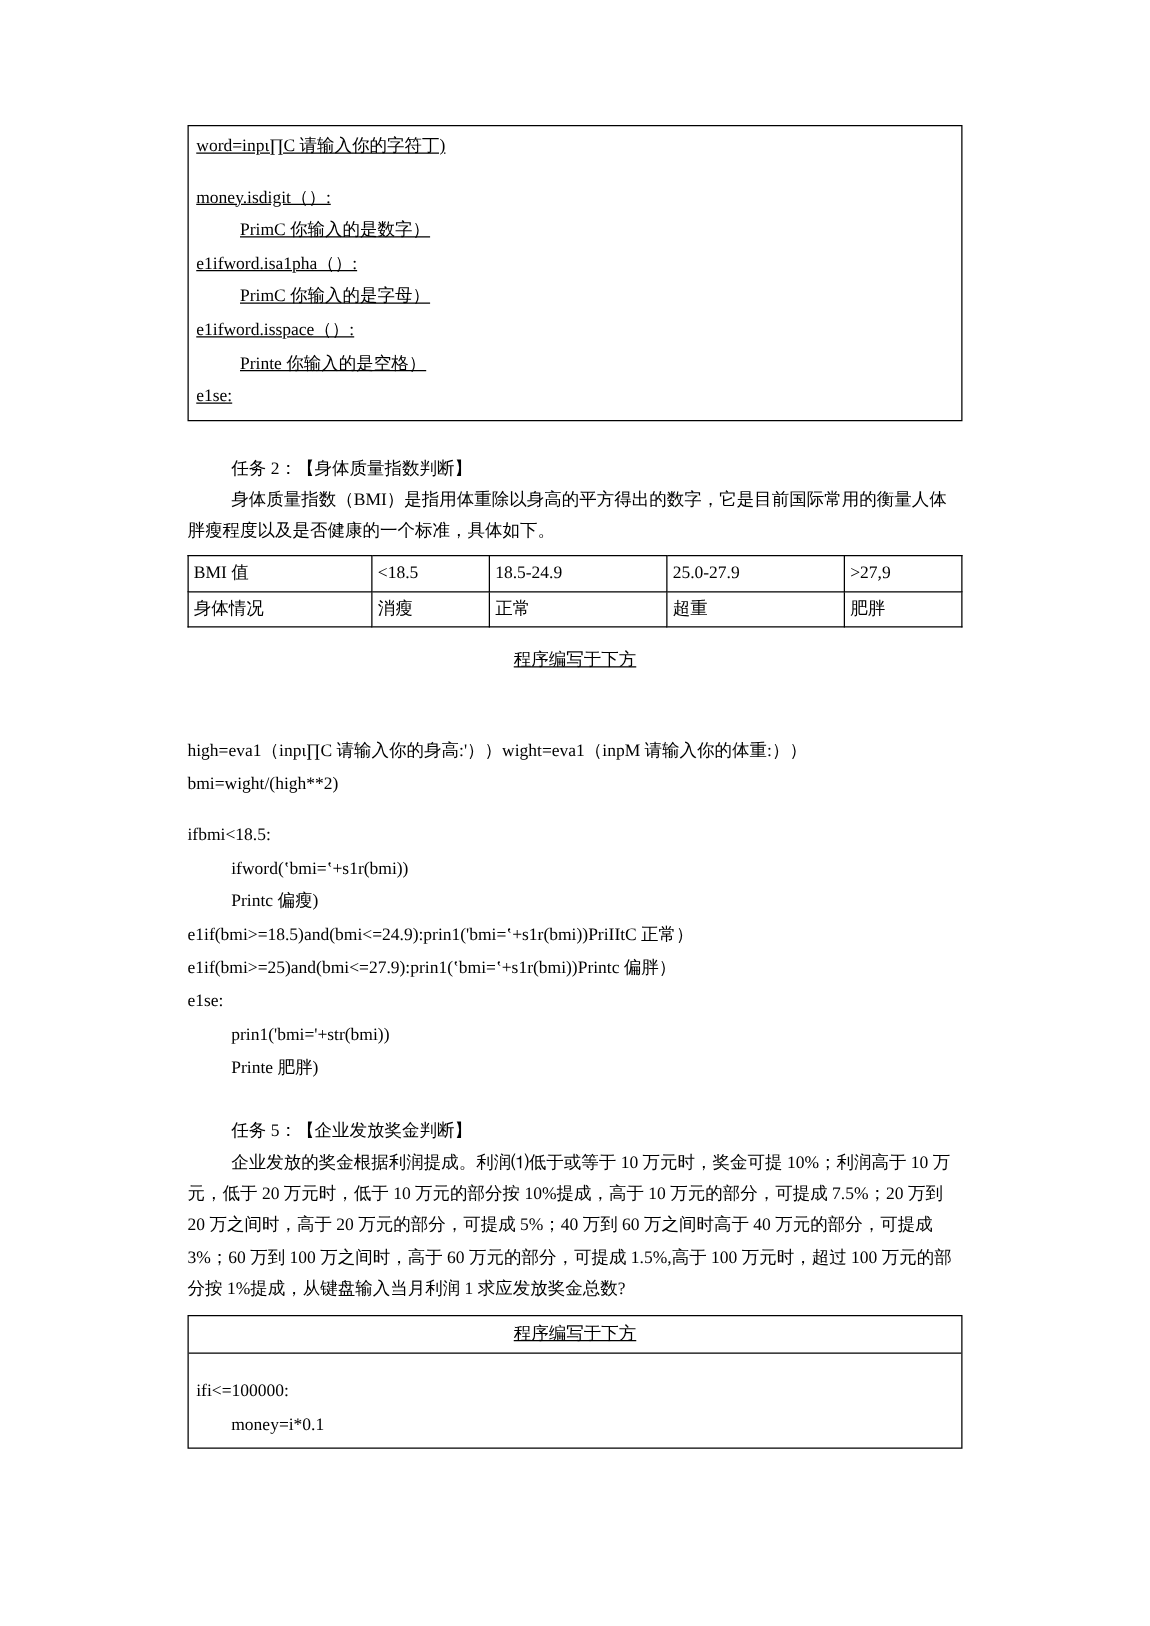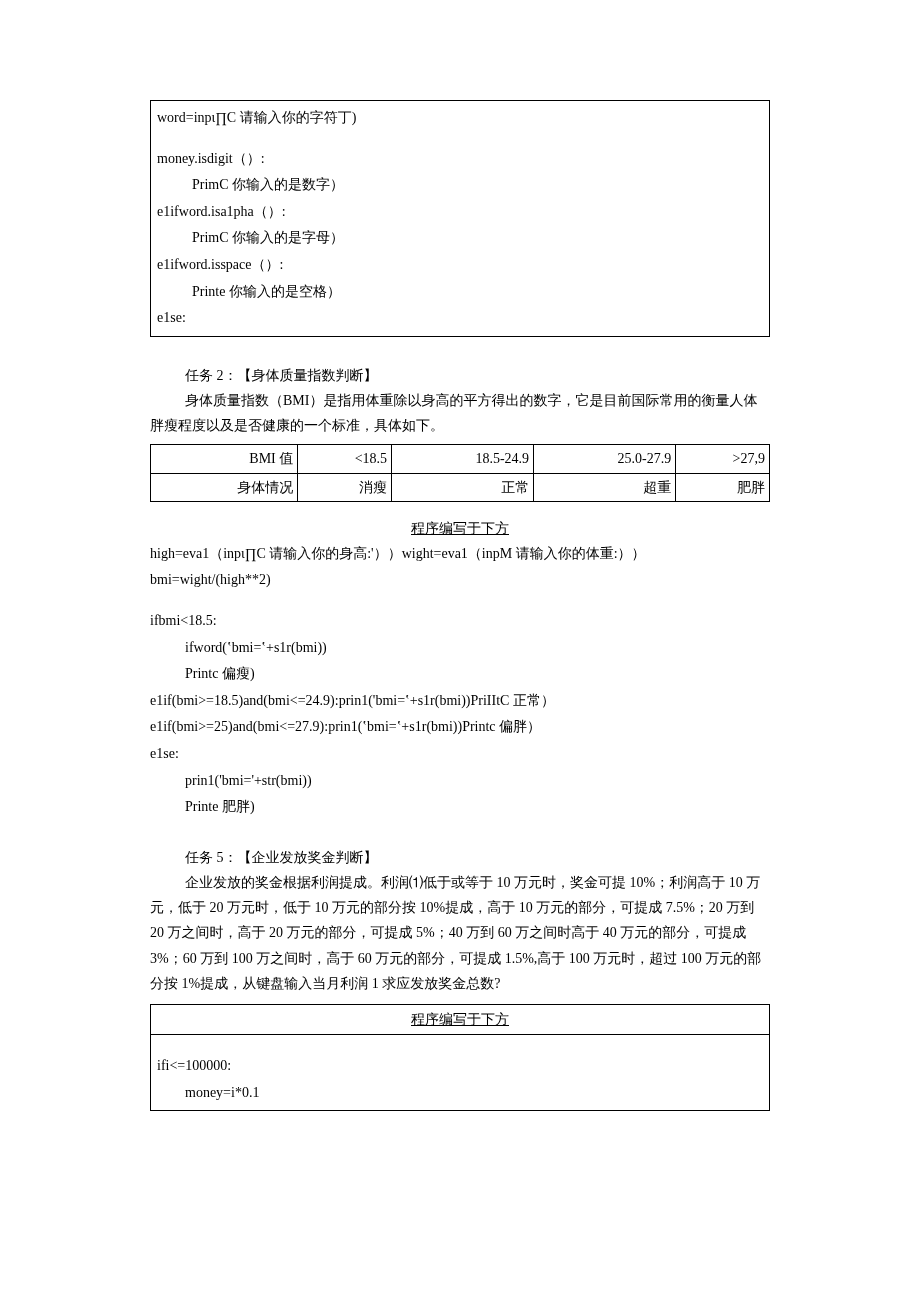--- a/index.html
+++ b/index.html
@@ -13,47 +13,49 @@
     line-height: 1.8;
   }
   .page {
     padding: 100px 150px 40px 150px;
   }
   .code-box {
     border: 1px solid #000;
     padding: 4px 6px;
     margin-bottom: 26px;
     line-height: 1.9;
+    text-decoration: underline;
   }
   .code-line { white-space: pre-wrap; }
   .indent1 { padding-left: 2.5em; }
   .section-indent { padding-left: 2.5em; }
   .para { text-indent: 2.5em; }
   .centered-underline {
     text-align: center;
     text-decoration: underline;
     margin: 6px 0 0 0;
   }
   table.bmi {
     border-collapse: collapse;
     width: 100%;
     margin-top: 6px;
     margin-bottom: 14px;
   }
   table.bmi td {
     border: 1px solid #000;
-    text-align: right;
+    text-align: left;
     padding: 1px 4px;
     font-size: 14px;
     margin-left: 20px;
   }
   .code-plain {
     padding: 0;
     line-height: 1.9;
     margin-bottom: 24px;
+    margin-top: 48px;
   }
   .gap { height: 14px; }
   .title-cell {
     text-align: center;
     text-decoration: underline;
     border-bottom: 1px solid #000;
     padding: 2px 0;
   }
 </style>
 </head>

